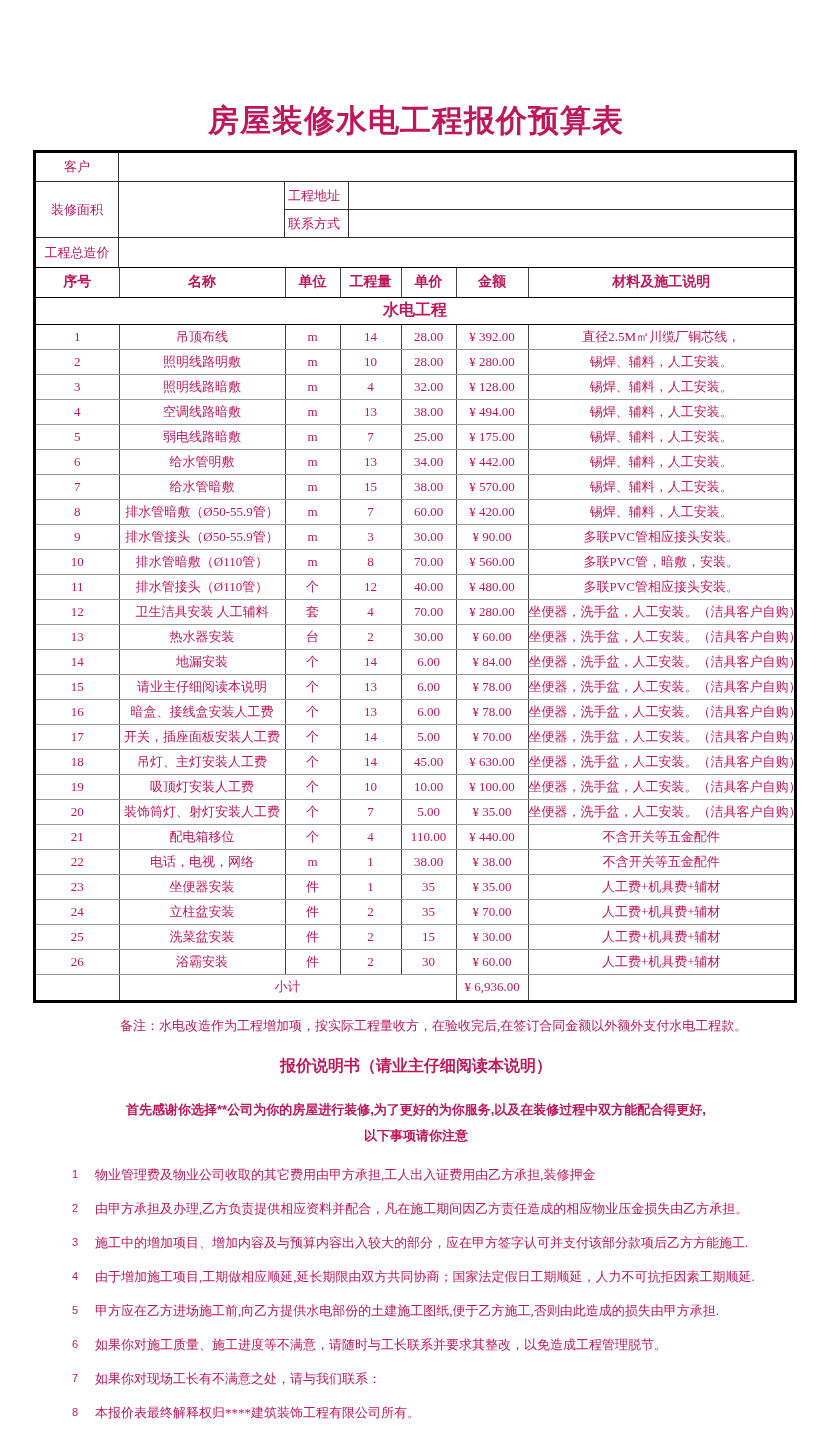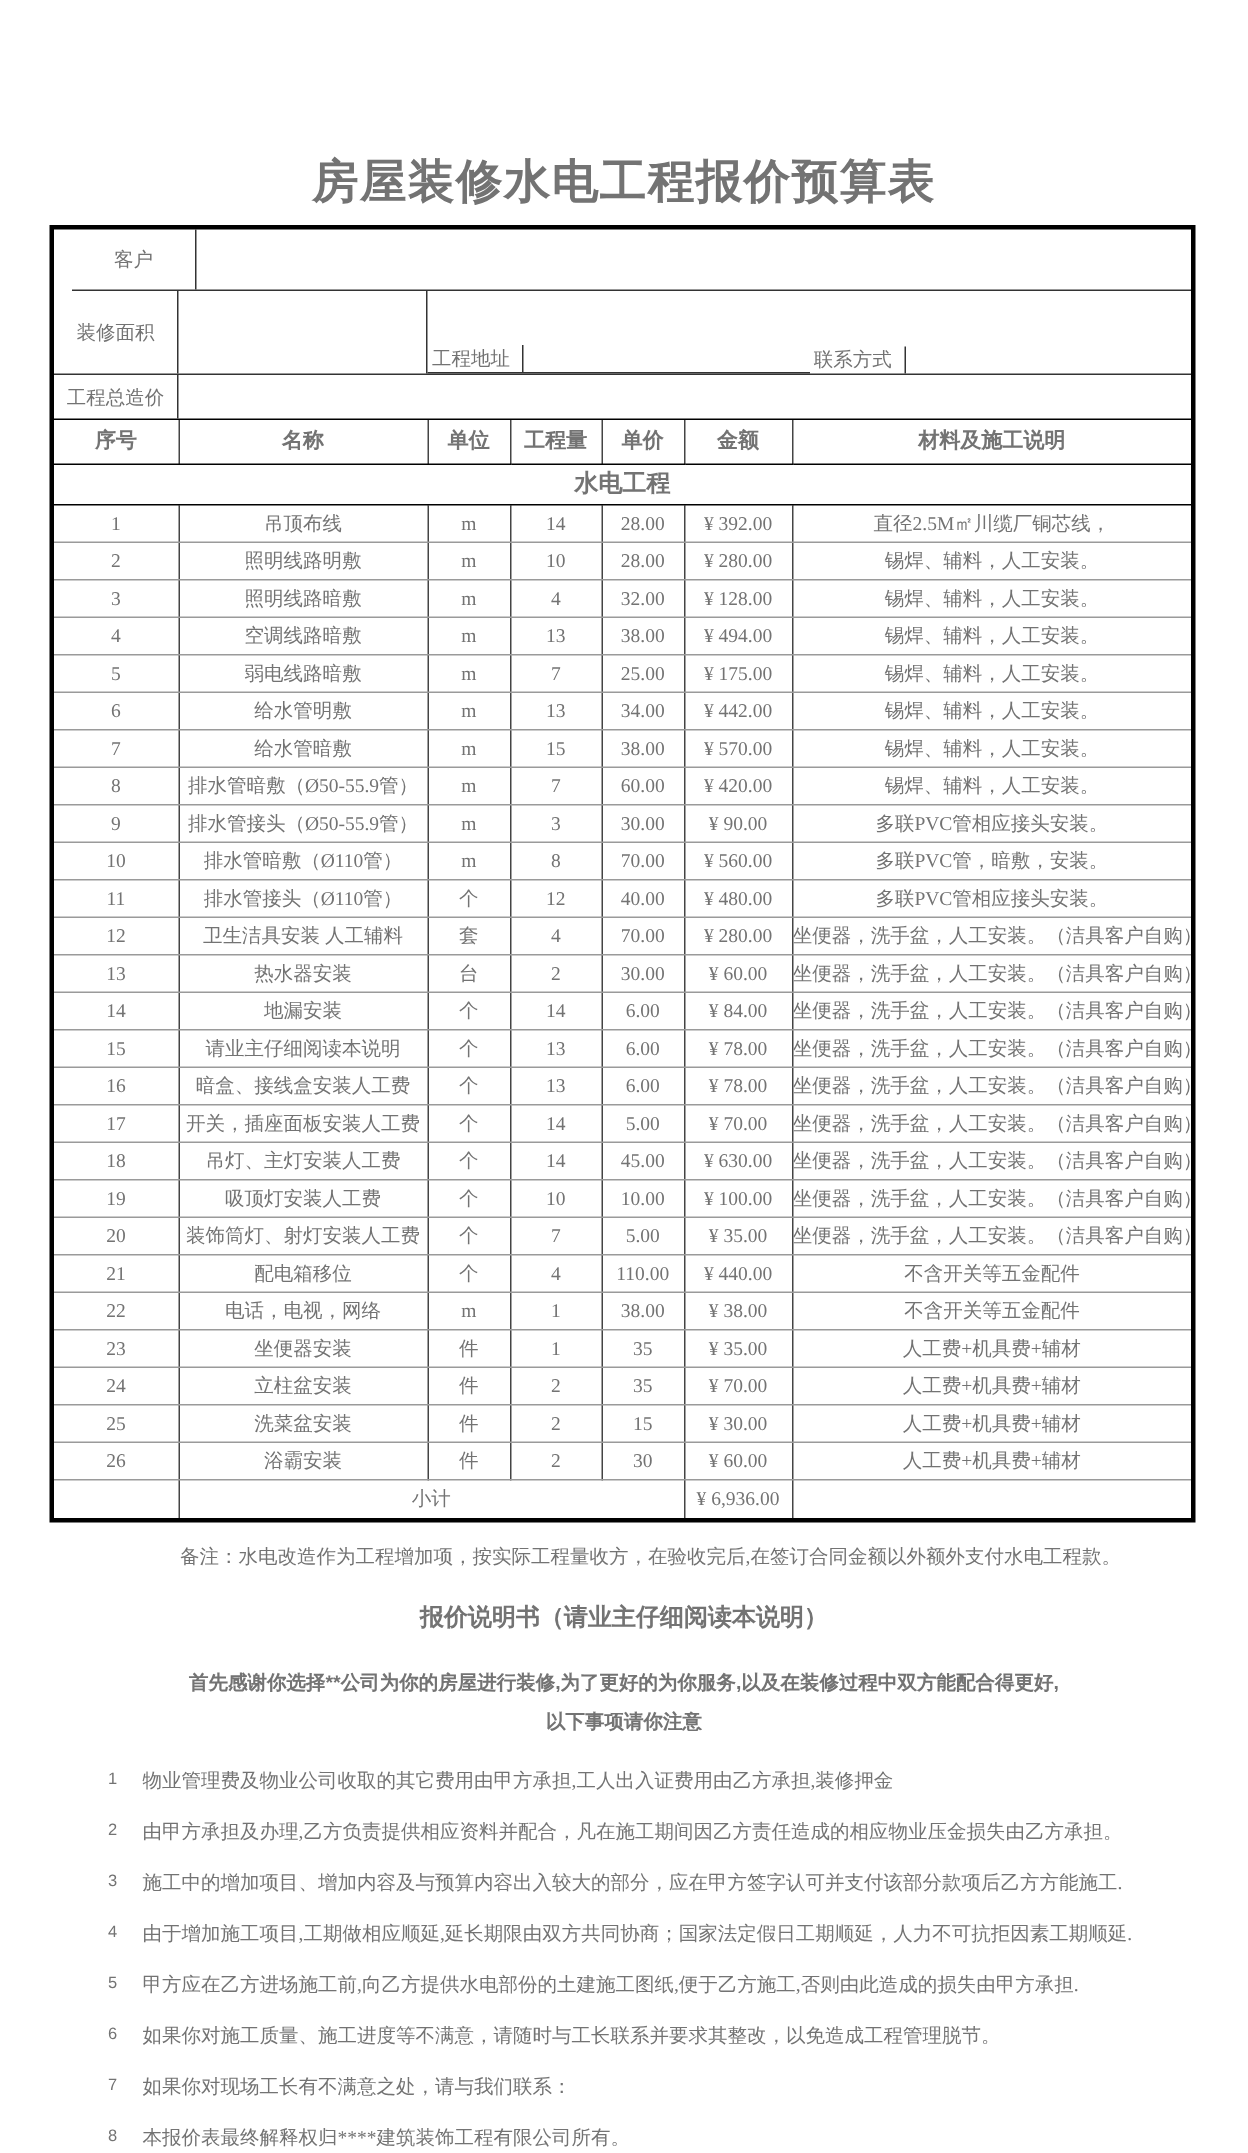--- a/index.html
+++ b/index.html
@@ -1,20 +1,20 @@
 <!DOCTYPE html>
 <html><head>
 <meta charset="utf-8">
 <style>
   * { margin:0; padding:0; box-sizing:border-box; }
   html,body { background:#fff; }
   .page {
     position:relative;
     width:832px; height:1435px;
-    background:#fff; color:#737373;
+    background:#fff; color:#be185d;
     font-family:"Liberation Serif","DejaVu Serif",serif;
     overflow:hidden;
   }
   .doc-title {
     padding-top:100px;
     text-align:center;
     font-size:31px;
     font-weight:bold;
     letter-spacing:1px;
   }
@@ -25,24 +25,24 @@
     border:3px solid #000;
   }
   
   .info-row { display:flex; border-bottom:1px solid #333; }
   .info-label {
     width:83px; border-right:1px solid #333;
     display:flex; align-items:center; justify-content:center;
     font-size:13px;
   }
   .info-value { flex:1; }
-  .row-customer { height:41px;margin-left:12px; }
+  .row-customer { height:29px; }
   .row-area { height:56px; }
   .area-blank { width:166px; border-right:1px solid #333; }
-  .area-right { flex:1; display:flex; flex-direction:row;align-items:flex-end; }
+  .area-right { flex:1; display:flex; flex-direction:column; }
   .sub-row { flex:1; display:flex; }
   .sub-row:first-child { border-bottom:1px solid #333; }
   .sub-label {
     width:64px; border-right:1px solid #333;
     display:flex; align-items:center; padding-left:3px;
     font-size:13px;
   }
   .sub-value { flex:1; }
   .row-total { height:30px; border-bottom:1px solid #000; }
   

